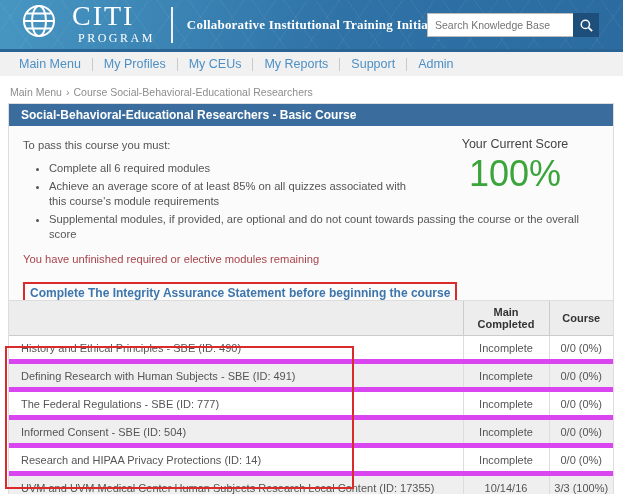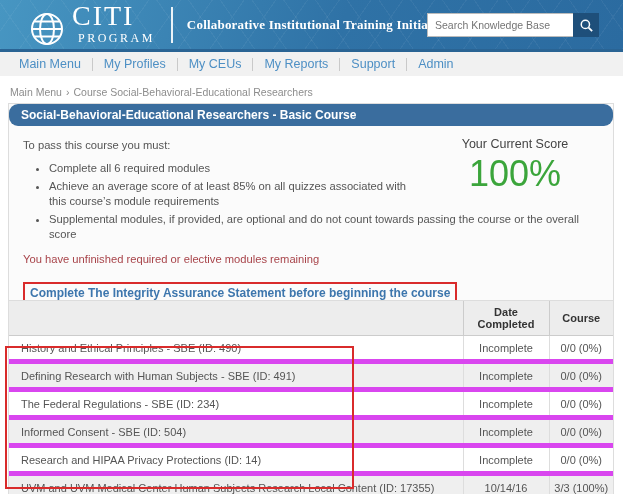--- a/index.html
+++ b/index.html
@@ -17,21 +17,21 @@
     background:
       repeating-linear-gradient(55deg, rgba(255,255,255,0.05) 0 1px, transparent 1px 26px),
       repeating-linear-gradient(-55deg, rgba(255,255,255,0.05) 0 1px, transparent 1px 26px),
       linear-gradient(105deg, #4796c2 0%, #2f72a6 55%, #2b6ba0 100%);
     border-bottom: 3px solid #2a6494;
     display: flex;
     align-items: center;
     position: relative;
     color: #fff;
   }
-  .logo-link { display: flex; align-items: flex-end; padding-left: 28px; text-decoration: none; color: #fff; }
+  .logo-link { display: flex; align-items: flex-start; padding-left: 20px; text-decoration: none; color: #fff; gap: 8px; }
   .globe { width: 38px; height: 38px; margin-right: 6px; }
   .logo-text { font-family: "Liberation Serif", serif; line-height: 1; }
   .logo-citi { font-size: 28px; letter-spacing: 2px; }
   .logo-program { font-size: 12px; letter-spacing: 2.5px; margin: 2px 0 4px 6px; }
   .logo-divider { width: 2px; height: 36px; background: rgba(255,255,255,0.9); margin: 0 14px 0 16px; }
   .tagline { font-family: "Liberation Serif", serif; font-weight: bold; font-size: 13px; letter-spacing: 0.2px; }
 
   .search-box { position: absolute; right: 24px; top: 13px; display: flex; height: 24px; }
   .search-input {
     width: 146px; height: 24px; border: 1px solid #bbb; border-right: none;
@@ -57,21 +57,20 @@
   .breadcrumb .sep { margin: 0 4px; }
 
   
   .course-panel {
     position: absolute; left: 8px; top: 103px; width: 606px;
     border: 1px solid #ddd; background: #fbfbfb;
   }
   .course-title {
     background: #3a6d9e; color: #fff; font-weight: bold; font-size: 12px;
     padding: 4px 12px;
-    border-radius: 9px;
   }
   .course-body { padding: 9px 12px 12px; font-size: 11.2px; color: #555; overflow: hidden; }
   .score-block { float: right; width: 172px; text-align: center; margin: 2px 0 6px 8px; }
   .score-label { font-size: 12.5px; color: #444; }
   .score-value { font-size: 36px; color: #3ba53b; margin-top: 2px; }
   .intro { margin: 4px 0 10px 2px; }
   .req-list { margin: 0 0 4px 8px; padding-left: 20px; }
   .req-list li { margin-bottom: 3px; line-height: 1.35; }
   .warning { color: #a8444a; margin: 10px 0 0 2px; clear: left; }
   .integrity-link {
@@ -171,37 +170,37 @@
     <p class="warning">You have unfinished required or elective modules remaining</p>
     <a class="integrity-link">Complete The Integrity Assurance Statement before beginning the course</a>
   </div>
 </section>
 
 <section class="modules-panel">
   <table class="modules-table">
     <thead>
       <tr>
         <th class="col-name"></th>
-        <th class="col-date b">Date Completed</th>
+        <th class="col-date b">Main Completed</th>
         <th class="col-score b">Course</th>
       </tr>
     </thead>
     <tbody>
       <tr>
         <td>History and Ethical Principles - SBE (ID: 490)</td>
         <td class="c">Incomplete</td>
         <td class="c">0/0 (0%)</td>
       </tr>
       <tr>
         <td>Defining Research with Human Subjects - SBE (ID: 491)</td>
         <td class="c">Incomplete</td>
         <td class="c">0/0 (0%)</td>
       </tr>
       <tr>
-        <td>The Federal Regulations - SBE (ID: 234)</td>
+        <td>The Federal Regulations - SBE (ID: 777)</td>
         <td class="c">Incomplete</td>
         <td class="c">0/0 (0%)</td>
       </tr>
       <tr>
         <td>Informed Consent - SBE (ID: 504)</td>
         <td class="c">Incomplete</td>
         <td class="c">0/0 (0%)</td>
       </tr>
       <tr>
         <td>Research and HIPAA Privacy Protections (ID: 14)</td>

